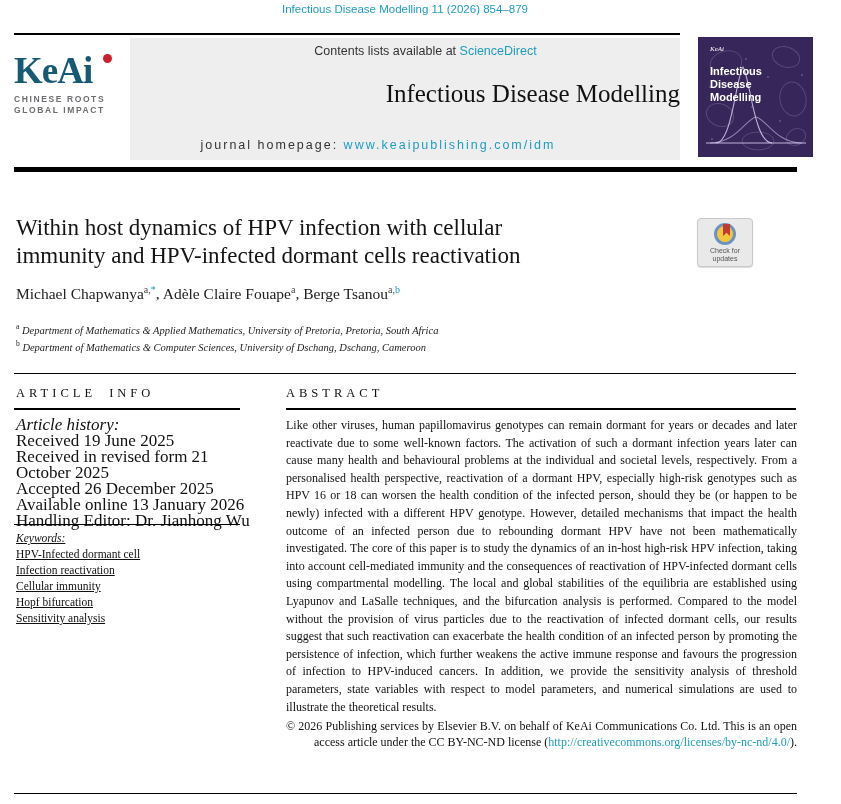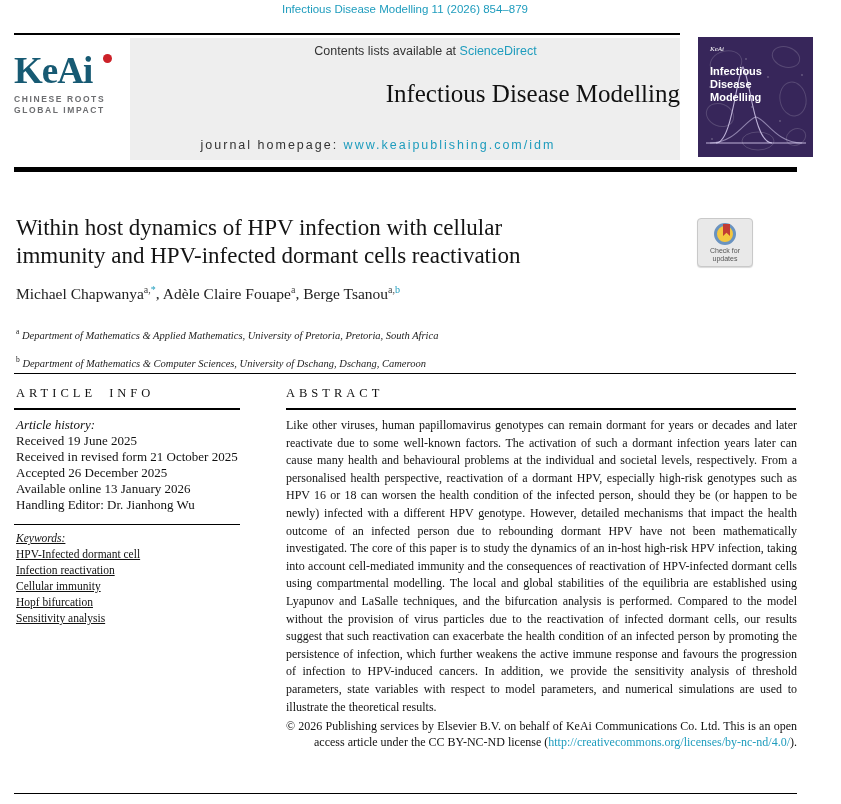--- a/index.html
+++ b/index.html
@@ -46,21 +46,21 @@
     font-family:"Liberation Sans",sans-serif;font-size:12.5px;color:#333;letter-spacing:2px;}
 
   .cover{left:698px;top:37px;width:115px;height:120px;cursor:pointer;}
 
   
   .art-title{left:16px;top:214px;width:660px;font-size:23px;line-height:28px;color:#141414;}
   .authors{left:16px;top:284px;width:660px;font-size:15.5px;color:#222;}
   .authors sup{font-size:10px;}
   .sup-dark{color:#444;}
   .sup-link{color:#1e9cbd;cursor:pointer;}
-  .affils{left:16px;top:320px;width:700px;font-style:italic;font-size:10.5px;line-height:24px;color:#222;}
+  .affils{left:16px;top:320px;width:700px;font-style:italic;font-size:10.5px;line-height:13px;color:#222;}
   .affils sup{font-size:7.5px;font-style:normal;}
 
   
   .badge{
     left:697px;top:218px;width:54px;height:47px;background:#e9e9e9;
     border:1px solid #c9c9c9;border-radius:4px;cursor:pointer;
     box-shadow:0 1px 1px rgba(0,0,0,0.15);
     display:flex;flex-direction:column;align-items:center;
   }
   .badge-circle{
@@ -75,21 +75,21 @@
     margin-top:2px;font-family:"Liberation Sans",sans-serif;font-size:7px;
     line-height:7.5px;color:#555;text-align:center;width:40px;
   }
 
   
   .sec-heading{font-size:12.5px;letter-spacing:4px;word-spacing:6px;color:#111;}
   .h-info{left:16px;top:386px;width:240px;}
   .h-abs{left:286px;top:386px;width:510px;}
 
   
-  .info-col{left:16px;top:417px;width:250px;font-size:13px;line-height:16px;color:#111;}
+  .info-col{left:16px;top:417px;width:250px;font-size:17px;line-height:16px;color:#111;}
   .ital{font-style:italic;}
   .kw-col{left:16px;top:530px;width:250px;font-size:11.5px;line-height:16px;color:#111;text-decoration:underline;}
 
   
   .abs-col{left:286px;top:417px;width:511px;font-size:12px;line-height:17.6px;color:#111;}
   .abs-text{text-align:justify;}
   .copyright{margin-top:3px;text-align:justify;text-align-last:right;line-height:15.8px;}
 </style>
 </head>
 <body>

